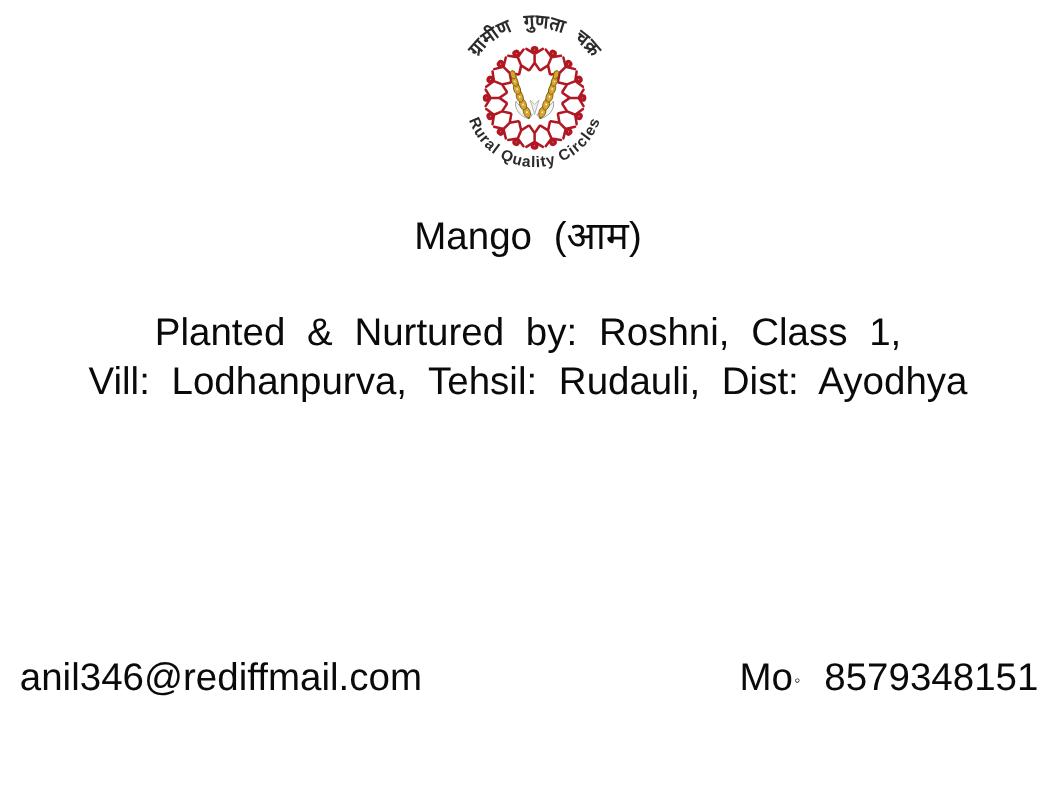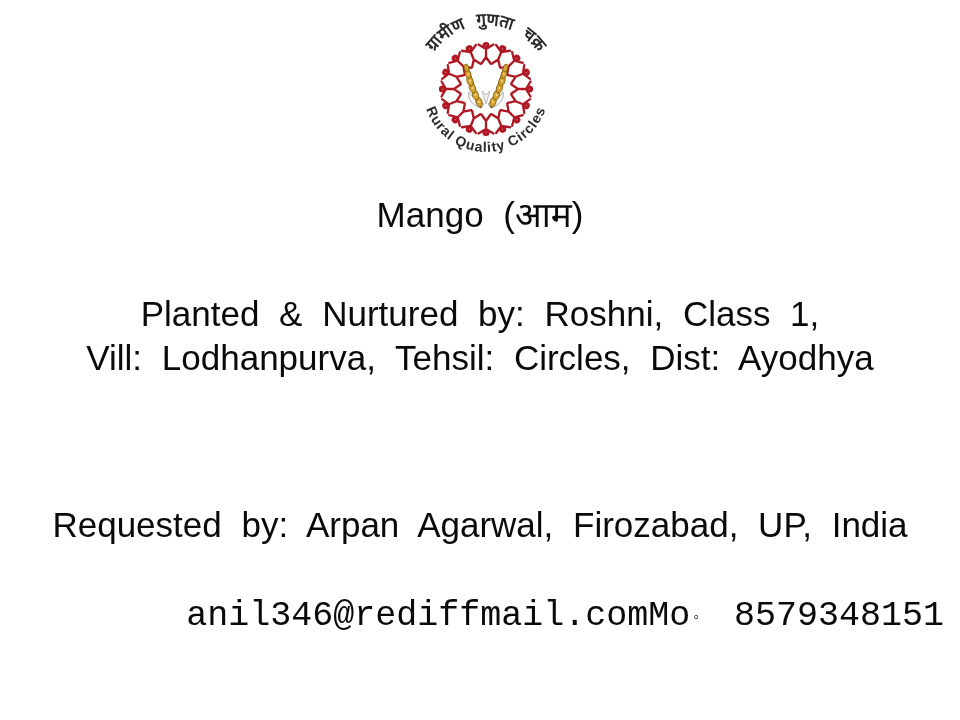--- a/index.html
+++ b/index.html
@@ -21,35 +21,34 @@
     position:absolute;
     left:0;right:0;
     text-align:center;
     font-size:35px;
     line-height:44px;
     word-spacing:10px;
     letter-spacing:0px;
     white-space:nowrap;
   }
   .title-line{top:193px;}
-  .planted-block{top:292px;}
+  .planted-block{top:281px;}
   .season-line{top:414px;}
   .requested-line{top:503px;}
   .contact-row{
     position:absolute;
     top:594px;left:0;right:0;
     display:flex;
-    justify-content:flex-end;
+    justify-content:space-between;
     align-items:flex-start;
     padding:0 16px 0 18px;
     font-size:35px;
     line-height:44px;
     word-spacing:10px;
     white-space:nowrap;
-    font-family:Liberation Mono, monospace;
   }
   .phone-mark{
     display:inline-block;
     font-size:16px;
     transform:translateY(-3px);
     margin:0 2px 0 1px;
   }
   .arc-hindi{
     font-family:"DejaVu Sans", sans-serif;
     font-size:17px;
@@ -140,25 +139,24 @@
       <text class="arc-english" fill="#2b2b2b">
         <textPath href="#arcBottom" startOffset="50%" text-anchor="middle">Rural Quality Circles</textPath>
       </text>
     </svg>
   </div>
 
   <div class="textline title-line">Mango (आम)</div>
 
   <div class="textline planted-block">
     <div>Planted &amp; Nurtured by: Roshni, Class 1,</div>
-    <div>Vill: Lodhanpurva, Tehsil: Circles, Dist: Ayodhya</div>
+    <div>Vill: Lodhanpurva, Tehsil: Rudauli, Dist: Ayodhya</div>
   </div>
 
 
-  <div class="textline requested-line">Requested by: Arpan Agarwal, Firozabad, UP, India</div>
 
   <div class="contact-row">
     <span>anil346@rediffmail.com</span>
     <span>
       <span>Mo</span><span class="phone-mark">◦</span>
       <span>8579348151</span>
     </span>
   </div>
 
 </div>

